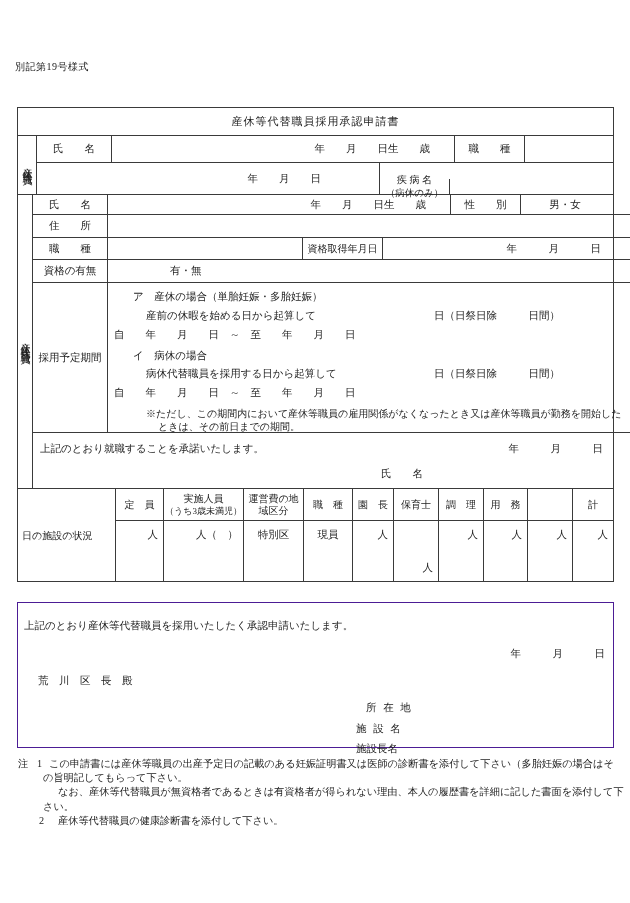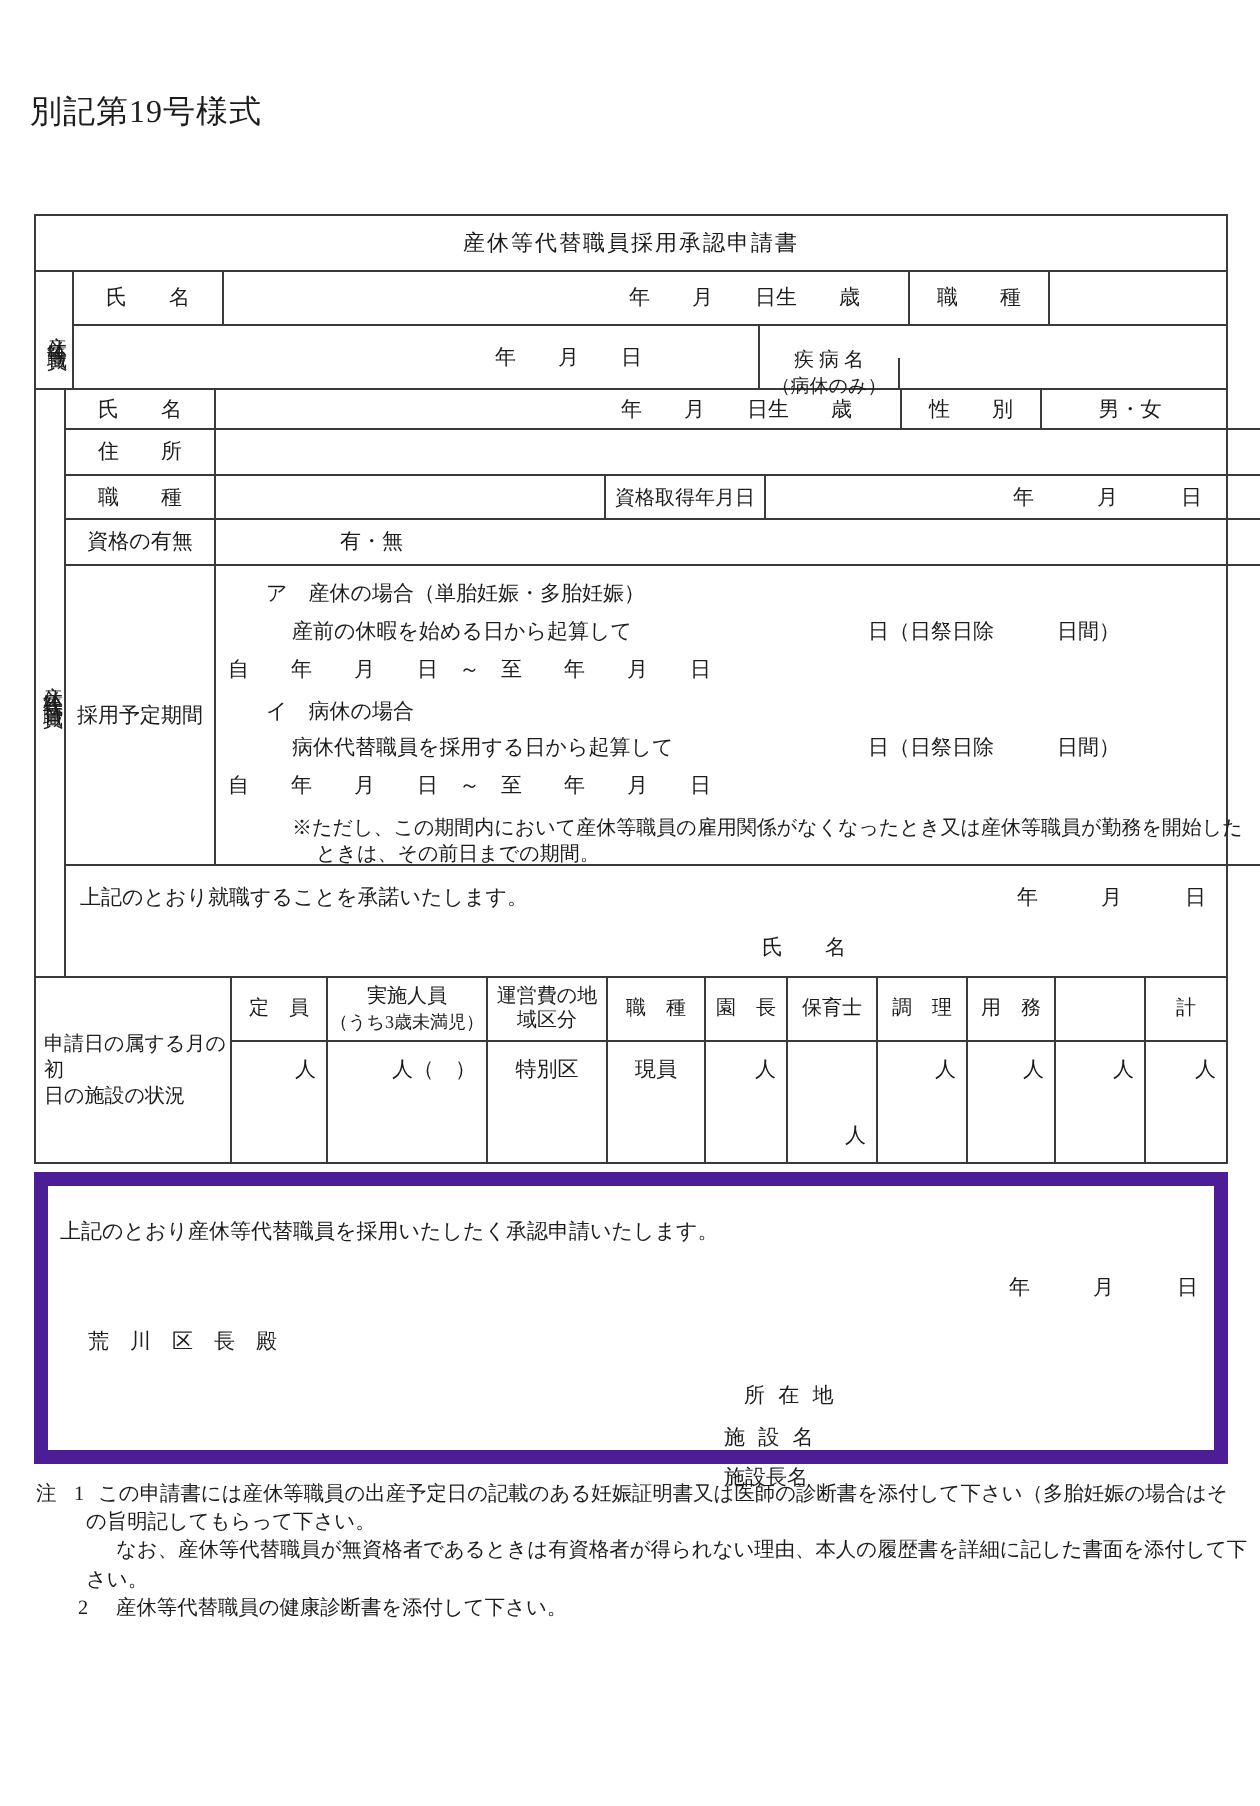--- a/index.html
+++ b/index.html
@@ -6,21 +6,21 @@
   html,body { background:#ffffff; }
   .page {
     position: relative;
     width: 630px; height: 903px;
     background: #ffffff;
     font-family: "Liberation Serif", "DejaVu Serif", serif;
     color: #1c1c1c;
     font-size: 10.5px;
     overflow: hidden;
   }
-  .form-number { position:absolute; left:15px; top:46px; font-size:16px; letter-spacing:0.5px; }
+  .form-number { position:absolute; left:15px; top:60px; font-size:10px; letter-spacing:0.5px; }
   .sheet { position:absolute; left:17px; top:107px; width:597px; }
 
   
   .main-table { width:597px; border:1px solid #3a3a3a; }
   .title-row { height:28px; border-bottom:1px solid #3a3a3a; display:flex; align-items:center; justify-content:center; font-size:11px; letter-spacing:1px; }
   .grp { display:flex; }
   .grp1 { border-bottom:1px solid #3a3a3a; }
   .vcell { width:19px; border-right:1px solid #3a3a3a; display:flex; align-items:center; justify-content:center; }
   .vtext { writing-mode:vertical-rl; text-orientation:upright; font-size:10px; letter-spacing:2px; }
   .grp-rows { flex:1; }
@@ -43,21 +43,21 @@
   .fac-label { width:98px; border-right:1px solid #3a3a3a; display:flex; flex-direction:column; justify-content:center; padding-left:4px; font-size:10px; line-height:13px; }
   .fcol { border-right:1px solid #3a3a3a; display:flex; flex-direction:column; }
   .fcol.nbr { border-right:none; }
   .fhead { height:32px; border-bottom:1px solid #3a3a3a; display:flex; flex-direction:column; align-items:center; justify-content:center; font-size:10px; line-height:12px; }
   .fhead .sub { font-size:9px; }
   .fval { height:27px; display:flex; align-items:center; font-size:10.5px; }
   .fval.right { justify-content:flex-end; padding-right:5px; }
   .fval.center { justify-content:center; }
 
   
-  .app-block { width:597px; height:146px; border:7px solid #4c1d95; margin-top:4px; position:relative; }
+  .app-block { width:597px; height:146px; border:1px solid #4c1d95; margin-top:20px; position:relative; }
 
   
   .notes { position:relative; margin-top:9px; width:610px; font-size:10.2px; line-height:14.2px; }
   .note-line { position:relative; height:14.2px; white-space:nowrap; }
   .ws { word-spacing:4px; }
 </style>
 </head>
 <body>
 
 <div class="page">
@@ -145,21 +145,20 @@
               <span class="abs" style="top:9px; right:6px;">年　　　月　　　日</span>
               <span class="abs" style="top:34px; left:348px;">氏　　名</span>
             </div>
           </div>
         </div>
       </div>
     </div>
 
     <div class="fac-table">
       <div class="fac-label">
-        <div>申請日の属する月の初</div>
         <div>日の施設の状況</div>
       </div>
       <div class="fcol" style="width:48px;">
         <div class="fhead">
             <span>定　員</span>
           </div>
         <div class="fval right">人</div>
       </div>
       <div class="fcol" style="width:80px;">
         <div class="fhead">

